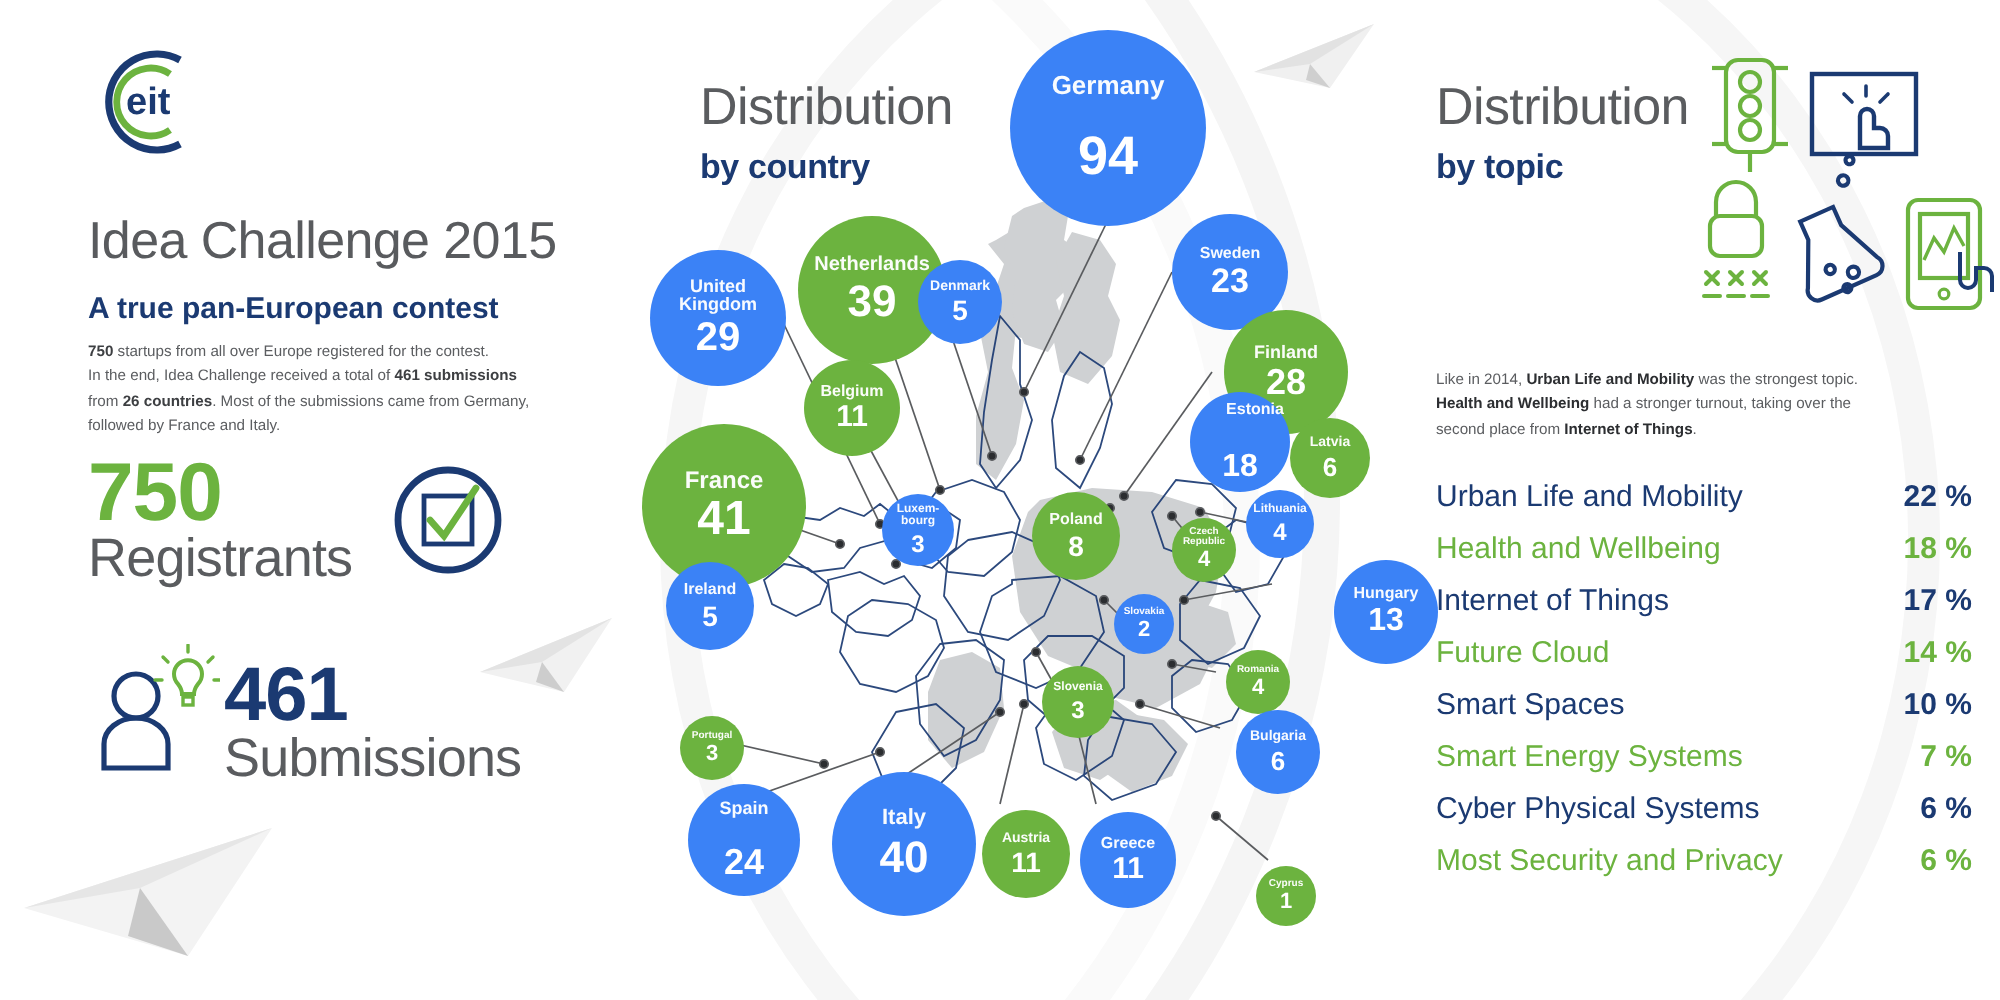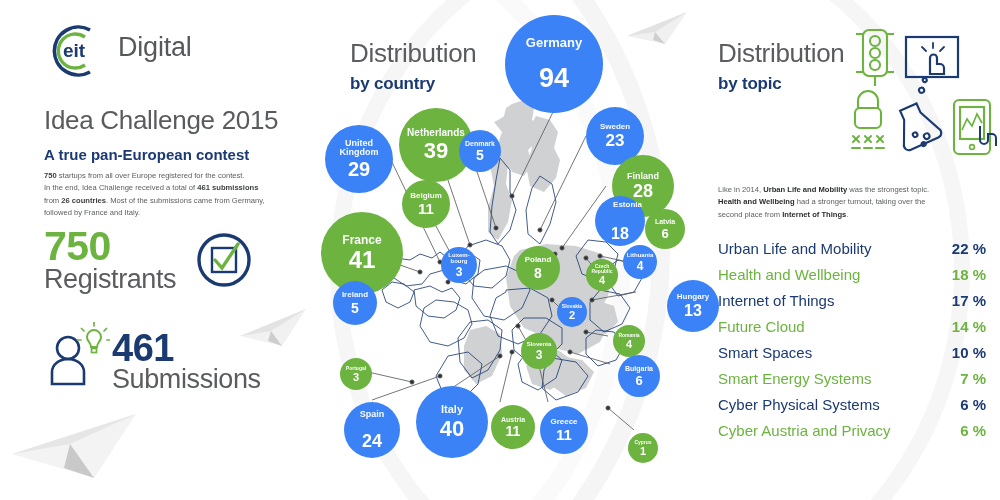--- a/index.html
+++ b/index.html
@@ -108,21 +108,20 @@
   <div class="left">
 
     <div class="logo">
       <div class="logo-mark">
         <svg width="66" height="58" viewBox="0 0 66 58">
           <path d="M46 8 A24 24 0 1 0 46 50" fill="none" stroke="#1b3a72" stroke-width="3.6"></path>
           <path d="M41 15 A17 17 0 1 0 41 43" fill="none" stroke="#6cb33f" stroke-width="3.4"></path>
           <text x="19" y="35" font-family="'Liberation Sans',sans-serif" font-size="19" font-weight="bold" fill="#1b3a72">eit</text>
         </svg>
       </div>
-      <div class="logo-word">Digital</div>
     </div>
 
     <div class="title">Idea Challenge 2015</div>
     <div class="subtitle">A true pan-European contest</div>
 
     <div class="blurb">
       <div><b>750</b> startups from all over Europe registered for the contest.</div>
       <div>In the end, Idea Challenge received a total of <b>461 submissions</b></div>
       <div>from <b>26 countries</b>. Most of the submissions came from Germany,</div>
       <div>followed by France and Italy.</div>
@@ -335,21 +334,21 @@
         <div class="vl" style="font-size: 12px; margin-top: 1.08px;">3</div>
       </div>
       <div class="bub blue" style="left: 618px; top: 355px; width: 42px; height: 42px;">
         <div class="nm" style="font-size: 7px;">Bulgaria</div>
         <div class="vl" style="font-size: 13px; margin-top: 1.26px;">6</div>
       </div>
       <div class="bub green" style="left: 340px; top: 358px; width: 32px; height: 32px;">
         <div class="nm" style="font-size: 5px;">Portugal</div>
         <div class="vl" style="font-size: 11px; margin-top: 1px;">3</div>
       </div>
-      <div class="bub blue" style="left: 344px; top: 402px; width: 56px; height: 56px; gap: 12px;">
+      <div class="bub blue" style="left: 344px; top: 392px; width: 56px; height: 56px; gap: 12px;">
         <div class="nm" style="font-size: 9px;">Spain</div>
         <div class="vl" style="font-size: 18px; margin-top: 1.68px;">24</div>
       </div>
       <div class="bub blue" style="left: 416px; top: 386px; width: 72px; height: 72px;">
         <div class="nm" style="font-size: 11px;">Italy</div>
         <div class="vl" style="font-size: 22px; margin-top: 2.16px;">40</div>
       </div>
       <div class="bub green" style="left: 491px; top: 405px; width: 44px; height: 44px;">
         <div class="nm" style="font-size: 7px;">Austria</div>
         <div class="vl" style="font-size: 14px; margin-top: 1.32px;">11</div>
@@ -457,18 +456,18 @@
         </div>
         <div class="trow t-green">
           <span class="tname">Smart Energy Systems</span>
           <span class="tval">7 %</span>
         </div>
         <div class="trow t-blue">
           <span class="tname">Cyber Physical Systems</span>
           <span class="tval">6 %</span>
         </div>
         <div class="trow t-green">
-          <span class="tname">Cyber Austria and Privacy</span>
+          <span class="tname">Most Security and Privacy</span>
           <span class="tval">6 %</span>
         </div>
       </div>
   </div>
 </div>
 
 </body></html>

